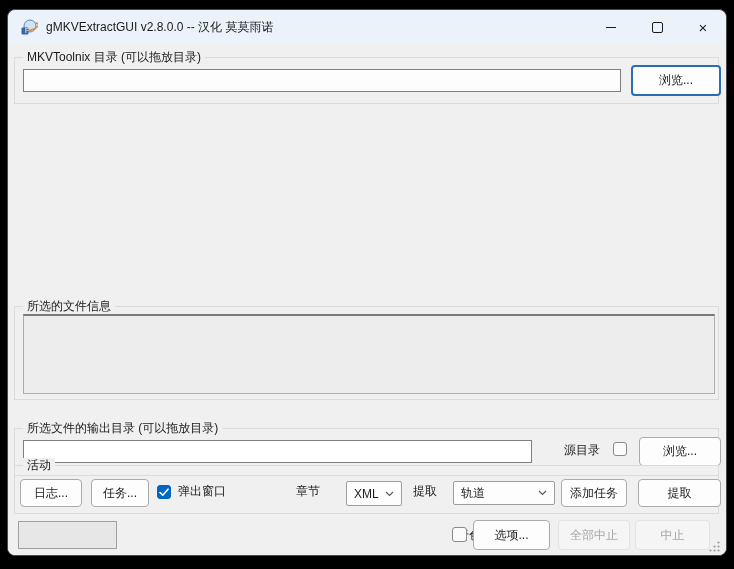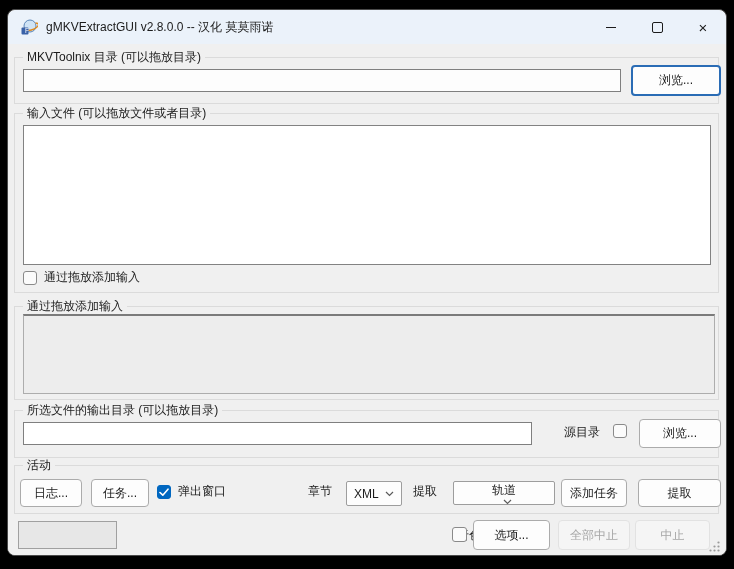--- a/index.html
+++ b/index.html
@@ -94,59 +94,53 @@
   </div>
 
   <div class="client">
 
     <div class="group" style="left:6px;top:13px;width:705px;height:47px;">
       <span class="group-label">MKVToolnix 目录 (可以拖放目录)</span>
       <input class="textbox" style="left: 8px; top: 11px; width: 598px; height: 23px;" value="">
       <div class="btn default" style="left:616px;top:7px;width:90px;height:31px;">浏览...</div>
     </div>
 
-    <div class="group" style="left:6px;top:69px;width:705px;height:180px;">
-      <span class="group-label">输入文件 (可以拖放文件或者目录)</span>
-      <div class="listbox" style="left:8px;top:11px;width:688px;height:140px;"></div>
-      <span class="checkbox" style="left:8px;top:157px;"></span>
-      <span class="cb-label" style="left:29px;top:156px;">通过拖放添加输入</span>
-    </div>
 
     <div class="group" style="left:6px;top:262px;width:705px;height:94px;">
-      <span class="group-label">通过拖放添加输入</span>
+      <span class="group-label">所选的文件信息</span>
       <div class="infobox" style="left:8px;top:7px;width:692px;height:80px;"></div>
     </div>
 
-    <div class="group" style="left:6px;top:366px;width:705px;height:48px;">
+    <div class="group" style="left:6px;top:384px;width:705px;height:48px;">
       <span class="group-label">所选文件的输出目录 (可以拖放目录)</span>
       <input class="textbox" style="left: 8px; top: 11px; width: 509px; height: 23px; background: rgb(255, 255, 255);" value="">
       <span class="static-label" style="left:549px;top:14px;">源目录</span>
       <span class="checkbox" style="left:598px;top:13px;"></span>
       <div class="btn" style="left:624px;top:8px;width:82px;height:29px;">浏览...</div>
     </div>
 
     <div class="group" style="left:6px;top:421px;width:705px;height:49px;">
       <span class="group-label">活动</span>
       <div class="btn" style="left:5px;top:13px;width:62px;height:28px;">日志...</div>
       <div class="btn" style="left:76px;top:13px;width:58px;height:28px;">任务...</div>
       <span class="checkbox checked" style="left:142px;top:19px;">
         <svg width="10" height="9" viewBox="0 0 10 9">
           <polyline points="1,4.5 3.8,7.2 9,1.2" fill="none" stroke="#ffffff" stroke-width="1.6" stroke-linecap="round" stroke-linejoin="round"></polyline>
         </svg>
       </span>
       <span class="cb-label" style="left:163px;top:18px;text-align:right;">弹出窗口</span>
-      <span class="static-label" style="left:293px;top:18px;">章节</span>
+      <span class="static-label" style="left:281px;top:18px;">章节</span>
       <div class="combo" style="left:331px;top:15px;width:56px;height:25px;">
         <span>XML</span>
         <svg class="chevron" width="9" height="6" viewBox="0 0 9 6">
           <polyline points="1,1 4.5,4.5 8,1" fill="none" stroke="#5a5a5a" stroke-width="1.2"></polyline>
         </svg>
       </div>
       <span class="static-label" style="left:398px;top:18px;">提取</span>
-      <div class="combo" style="left:438px;top:15px;width:102px;height:24px;flex-direction:column;">
+      <div class="combo" style="left:438px;top:15px;width:102px;height:24px;">
         <span>轨道</span>
         <svg class="chevron" width="9" height="6" viewBox="0 0 9 6">
           <polyline points="1,1 4.5,4.5 8,1" fill="none" stroke="#5a5a5a" stroke-width="1.2"></polyline>
         </svg>
       </div>
       <div class="btn" style="left:546px;top:13px;width:66px;height:28px;text-align:right;">添加任务</div>
       <div class="btn" style="left:623px;top:13px;width:83px;height:28px;">提取</div>
     </div>
 
     <div class="progressbar" style="left:10px;top:477px;width:99px;height:28px;">

